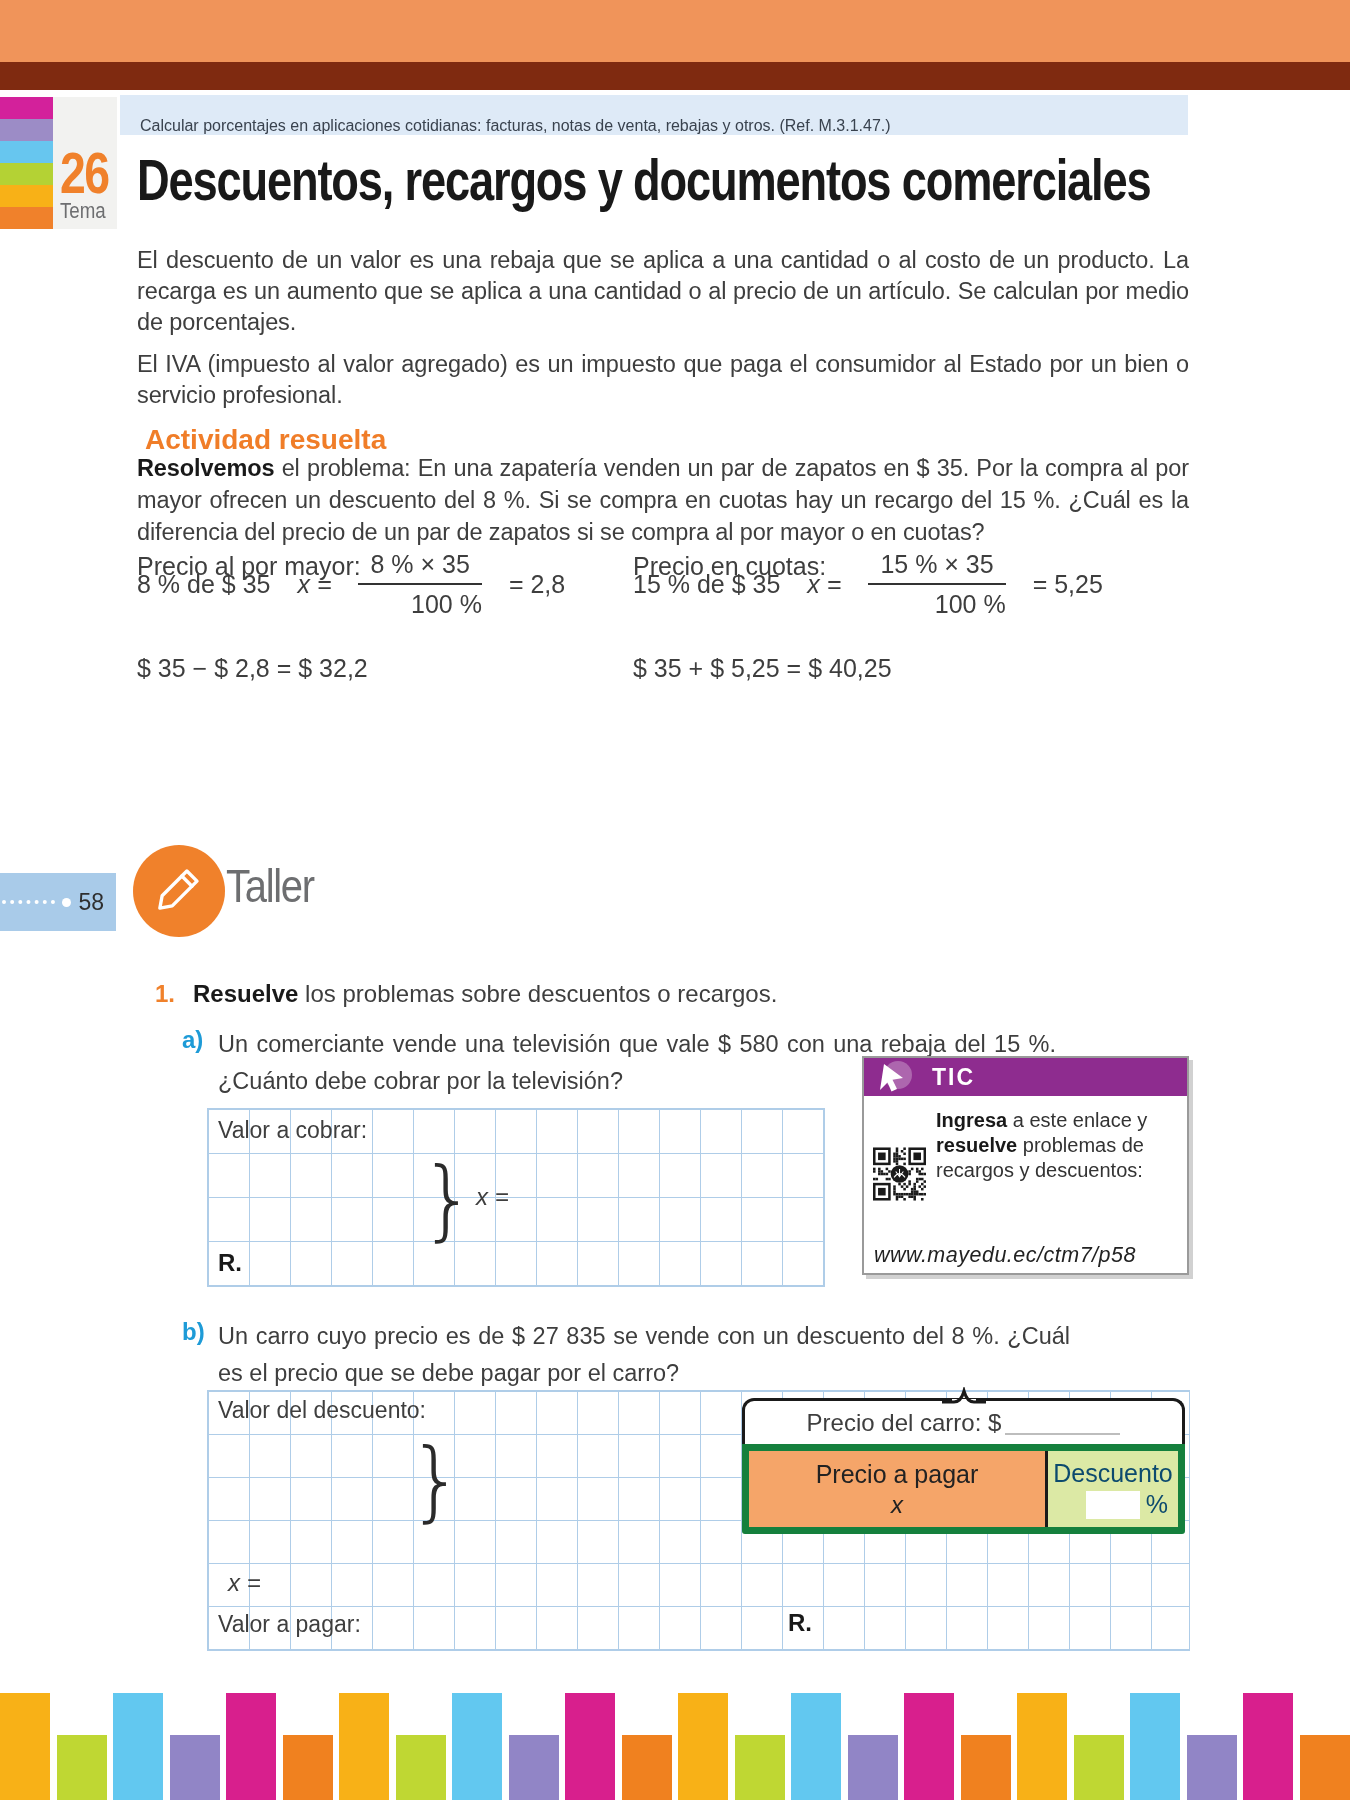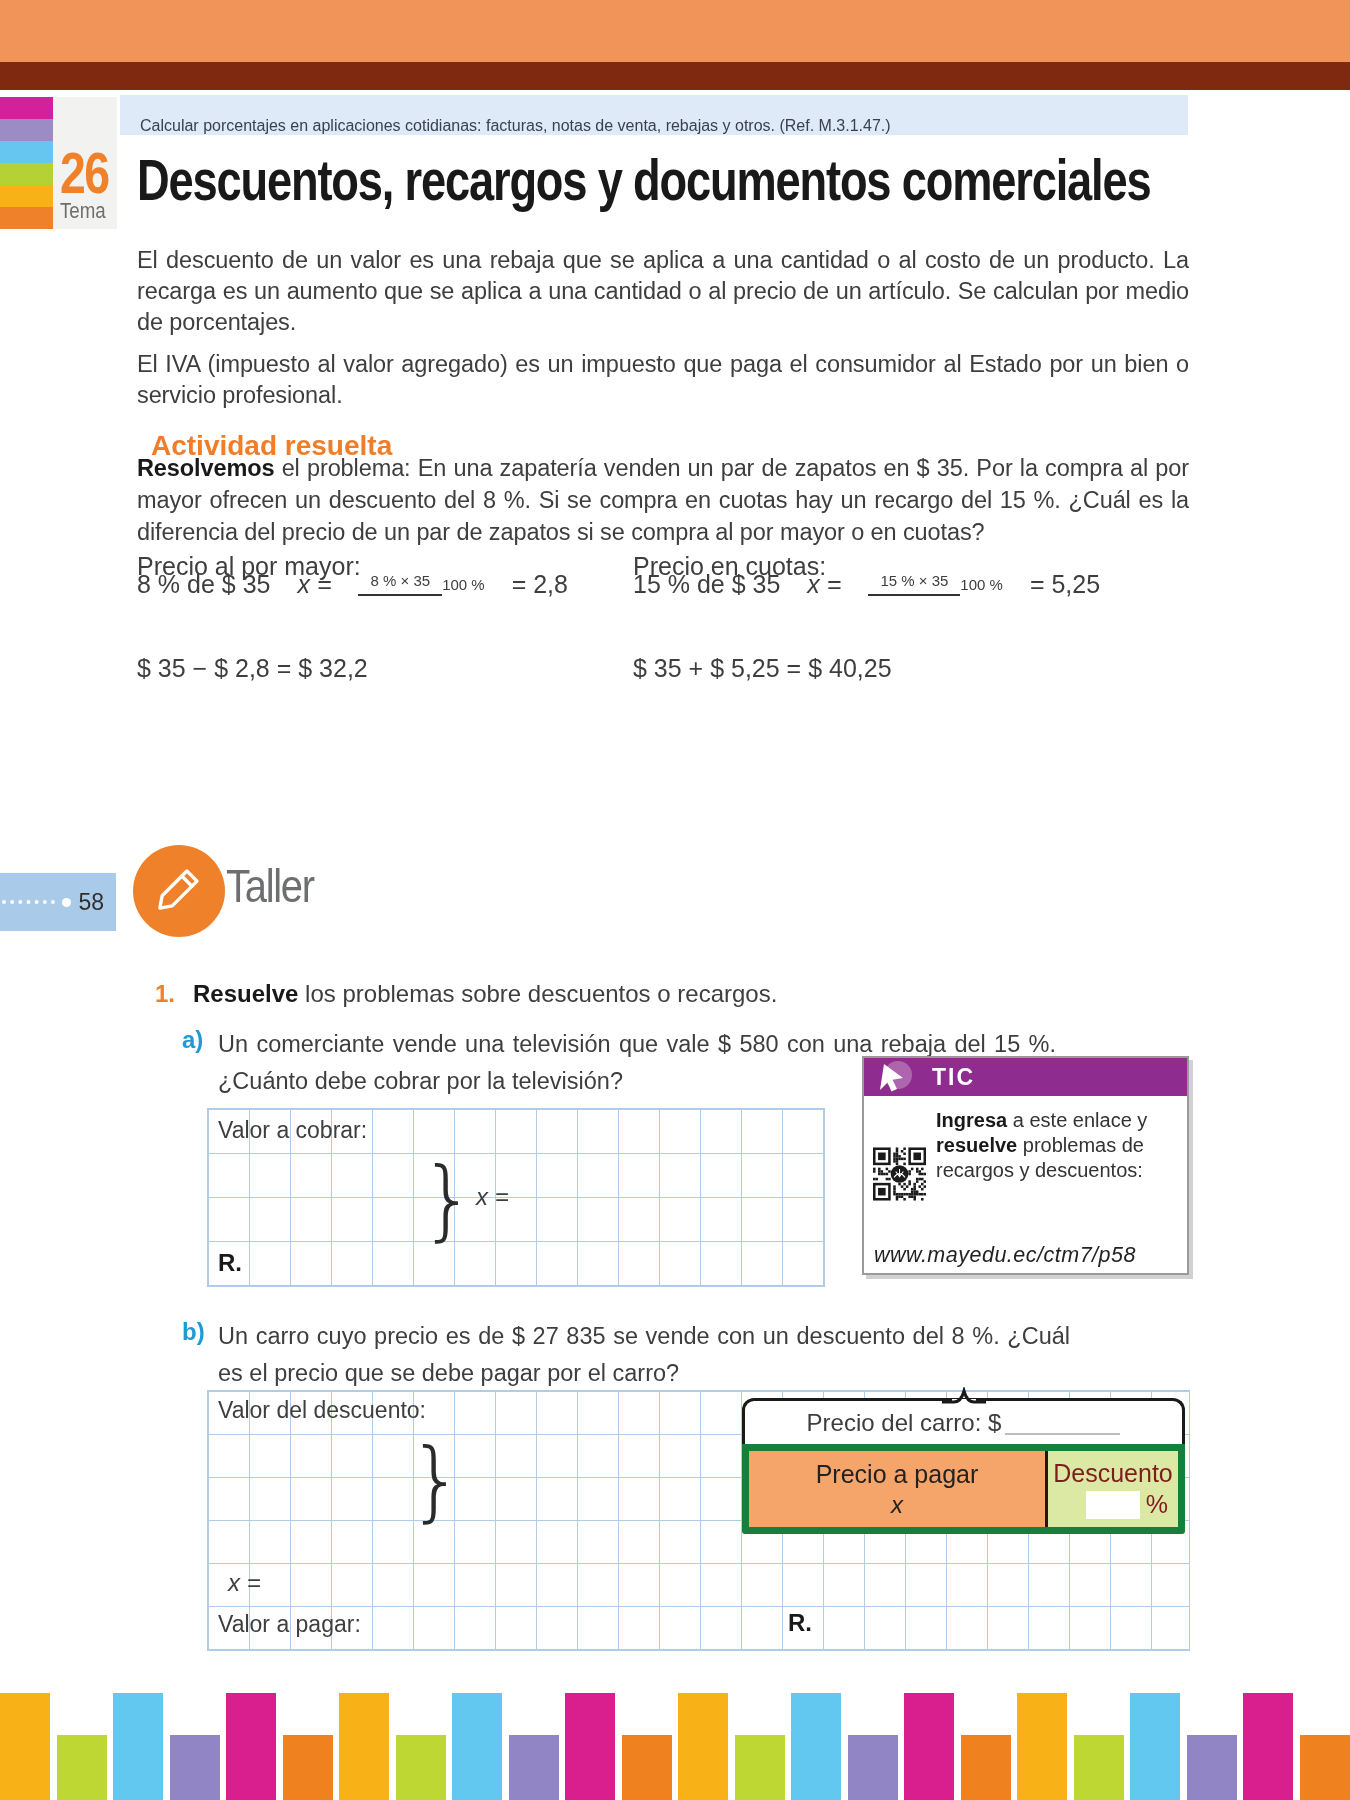--- a/index.html
+++ b/index.html
@@ -29,21 +29,21 @@
 
   .activity-heading{position:absolute;left:137px;top:416px;font-size:28px;font-weight:bold;color:#F07D28}
   .problem{top:452px;line-height:32px}
   .problem b{color:#191919}
 
   .col-label{position:absolute;top:552px;font-size:25px}
   .pos-left{left:137px}.pos-right{left:633px}
 
   .formula{position:absolute;top:546px;display:flex;align-items:center;gap:27px;font-size:25px;height:76px}
   .xeq{font-style:italic}
-  .frac{display:inline-flex;flex-direction:row;align-items:flex-start;font-size:15px;line-height:1.2}
+  .frac{display:inline-flex;flex-direction:column;align-items:flex-end;font-size:25px;line-height:1.2}
   .frac .fnum{padding:0 12px 4px;border-bottom:2px solid #333}
   .frac .fden{padding-top:4px}
 
   .op-line{position:absolute;top:654px;font-size:25px}
   .conclusion{position:absolute;left:137px;top:692px;font-size:25px}
 
   .taller-circle{position:absolute;left:133px;top:845px;width:92px;height:92px;border-radius:50%;
                  background:#F0812B;display:flex;align-items:center;justify-content:center}
   .taller-label{position:absolute;left:226px;top:858px;font-size:47px;color:#6D6E70;font-weight:500}
   .taller-label .title-inner{transform:scaleX(.85)}
@@ -88,21 +88,21 @@
   .car-label{position:relative;background:#fff;border:3px solid #1a1a1a;border-bottom:none;
              border-radius:12px 12px 0 0;height:46px;display:flex;align-items:center;justify-content:center;
              font-size:24px;gap:4px;box-sizing:border-box}
   .car-bump{position:absolute;left:50%;top:-14px;transform:translateX(-50%)}
   .blank-line{display:inline-block;width:115px;height:22px;border-bottom:2px solid #BDBDBD}
   .car-bar{display:flex;border:7px solid #15803d;border-radius:0 0 3px 3px;height:76px}
   .cell-orange{width:296px;background:#F5A569;display:flex;flex-direction:column;align-items:center;
                justify-content:center;font-size:25px;color:#222;gap:2px}
   .cell-var{font-style:italic;font-size:24px}
   .cell-green{flex:1;background:#DCE9A5;border-left:3px solid #1a1a1a;display:flex;flex-direction:column;
-              align-items:center;justify-content:center;font-size:25px;color:#7f1d1d;gap:2px}
+              align-items:center;justify-content:center;font-size:25px;color:#0c4a6e;gap:2px}
   .pct-row{display:flex;align-items:center;gap:6px;align-self:flex-end;padding-right:10px}
   .pct-box{width:54px;height:28px;background:#fff}
 
   .tic-box{position:absolute;left:862px;top:1056px;width:327px;height:219px;background:#fff;
            border:2px solid #9a9a9a;box-shadow:4px 4px 0 rgba(0,0,0,.18);box-sizing:border-box}
   .tic-header{height:38px;background:#8E2C8F;position:relative;display:flex;align-items:center;overflow:hidden}
   .tic-icon{position:absolute;left:6px;top:0}
   .tic-title{color:#fff;font-size:23px;letter-spacing:2px;margin-left:68px;font-weight:600}
   .tic-body{display:flex;gap:10px;padding:9px 6px 0 9px}
   .tic-text{font-size:20px;line-height:25px;color:#333;padding-top:3px}
@@ -141,21 +141,21 @@
     <span>Calcular porcentajes en aplicaciones cotidianas: facturas, notas de venta, rebajas y otros. (Ref. M.3.1.47.)</span>
   </div>
 
   <h1 class="title" style="margin:0">
     <span class="title-inner">Descuentos, recargos y documentos comerciales</span>
   </h1>
 
   <p class="para para-1" style="margin:0">El descuento de un valor es una rebaja que se aplica a una cantidad o al costo de un producto. La recarga es un aumento que se aplica a una cantidad o al precio de un artículo. Se calculan por medio de porcentajes.</p>
   <p class="para para-2" style="margin:0">El IVA (impuesto al valor agregado) es un impuesto que paga el consumidor al Estado por un bien o servicio profesional.</p>
 
-  <h2 class="activity-heading" style="margin:14px">Actividad resuelta</h2>
+  <h2 class="activity-heading" style="margin:8px">Actividad resuelta</h2>
 
   <p class="para problem" style="margin:0"><b>Resolvemos</b><span> el problema: En una zapatería venden un par de zapatos en $ 35. Por la compra al por mayor ofrecen un descuento del 8 %. Si se compra en cuotas hay un recargo del 15 %. ¿Cuál es la diferencia del precio de un par de zapatos si se compra al por mayor o en cuotas?</span></p>
 
   <div class="col-label pos-left">Precio al por mayor:</div>
   <div class="col-label pos-right">Precio en cuotas:</div>
 
   <div class="formula pos-left">
     <span>8 % de $ 35</span>
     <span class="xeq">x =</span>
     <span class="frac">

